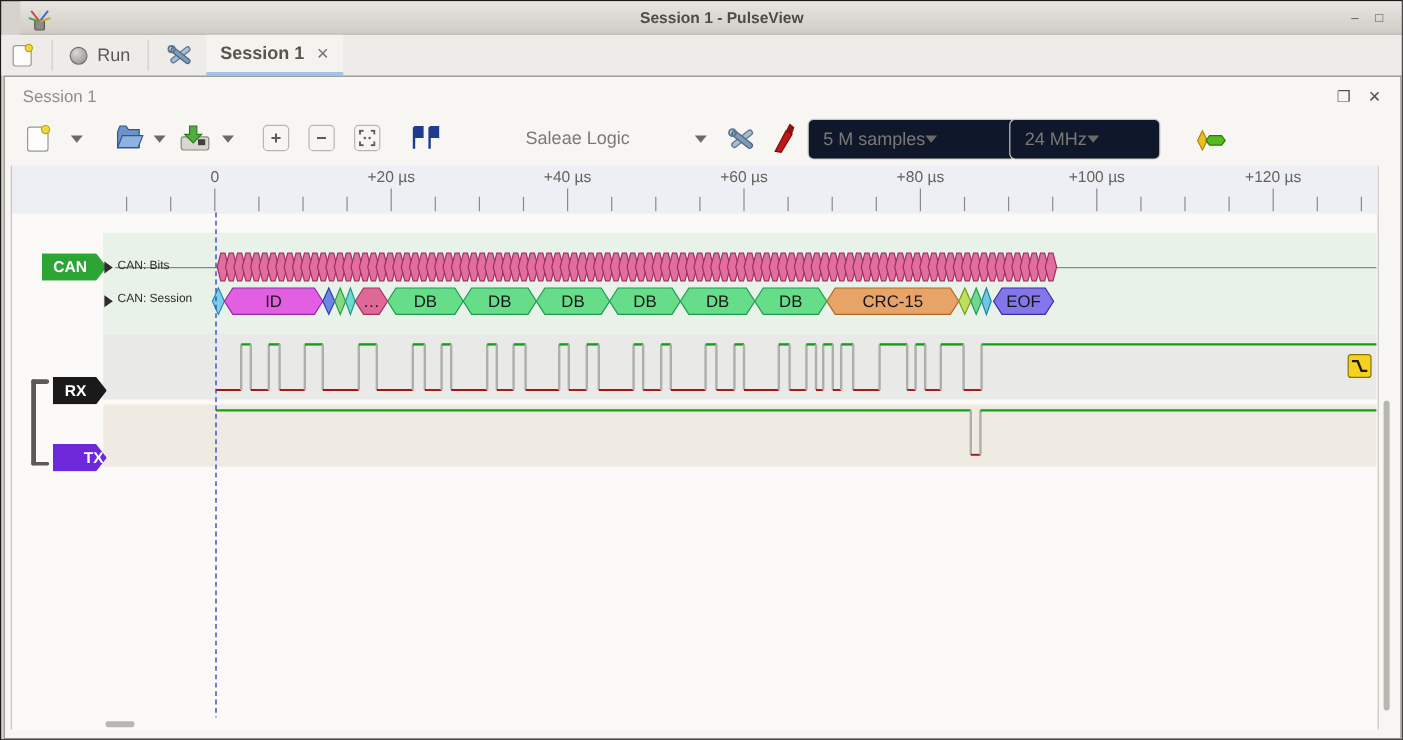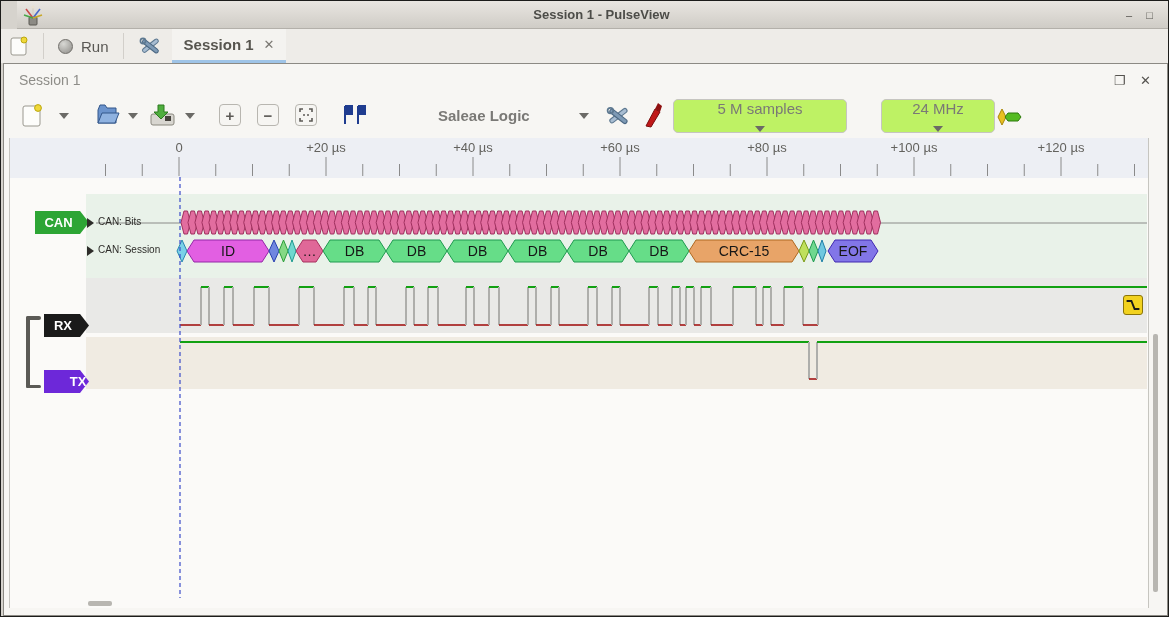--- a/index.html
+++ b/index.html
@@ -23,23 +23,23 @@
   .tab-close{font-size:13px;color:#7a7872;}
   
   .subwindow{position:absolute;left:2px;top:62px;width:1165px;height:553px;background:#f7f6f3;border:1px solid #8c8a84;}
   .sub-title{position:absolute;left:18px;top:71px;font-size:14px;color:#8e8d88;}
   .sub-ctl{position:absolute;top:72px;font-size:13px;color:#55534f;}
   
   .abs{position:absolute;}
   .caret{width:0;height:0;border-left:5px solid transparent;border-right:5px solid transparent;border-top:6px solid #6b6a66;}
   .tool-btn{width:22px;height:22px;border:1px solid #b8b6b0;border-radius:4px;background:#f6f5f2;color:#5c5a56;
     display:flex;align-items:center;justify-content:center;font-size:15px;font-weight:bold;}
-  .combo{height:34px;border:1px solid #c6c5c0;border-radius:5px;background:#bef264;display:flex;align-items:center;justify-content:space-between;padding:0 12px;flex-direction:column;}
+  .combo{height:34px;border:1px solid #c6c5c0;border-radius:5px;background:#0f172a;display:flex;align-items:center;padding:0 12px;}
   .combo span{font-size:15px;color:#7a7976;}
-  .devlabel{font-size:15px;color:#7a7976;font-weight:bold;}
+  .devlabel{font-size:15px;color:#7a7976;}
   
   .view-frame{position:absolute;left:8px;top:137px;width:1140px;height:470px;background:#fbfaf8;border-left:1px solid #c6c5c0;border-right:1px solid #c6c5c0;}
   .ruler-strip{position:absolute;left:9px;top:137px;width:1138px;height:40px;background:#edeff4;}
   .row-bg{position:absolute;left:85px;width:1061px;}
   svg.overlay{position:absolute;left:0;top:0;width:1169px;height:617px;pointer-events:none;font-family:"Liberation Sans",sans-serif;}
   .tag{position:absolute;height:23px;display:flex;align-items:center;justify-content:center;color:#fff;font-size:13px;font-weight:bold;
     clip-path:polygon(0 0,calc(100% - 9px) 0,100% 50%,calc(100% - 9px) 100%,0 100%);padding-right:7px;}
   .rowlabel{position:absolute;font-size:10px;color:#2e2d2a;}
   .expander{position:absolute;width:0;height:0;border-top:5px solid transparent;border-bottom:5px solid transparent;border-left:7px solid #2e2d2a;}
   .bracket{position:absolute;background:#5b5a56;border-radius:2px;}
@@ -161,21 +161,21 @@
     <svg width="24" height="28" viewBox="0 0 24 28">
       <path d="M6 25 L15 8 L20 11 L11 26 Z" fill="#c01818" stroke="#7a0d0d"></path>
       <path d="M15 8 L18 2 L22 5 L20 11 Z" fill="#8f1010"></path>
     </svg>
   </div>
 
   <div class="abs combo" style="left:672px;top:98px;width:174px;">
     <span>5 M samples</span>
     <div class="caret"></div>
   </div>
-  <div class="abs combo" style="left:880px;top:98px;width:114px;">
+  <div class="abs combo" style="left:840px;top:98px;width:126px;">
     <span>24 MHz</span>
     <div class="caret"></div>
   </div>
 
   <div class="abs" style="left:995px;top:106px;">
     <svg width="28" height="20" viewBox="0 0 28 20">
       <path d="M6 2 L10 10 L6 18 L2 10 Z" fill="#e8c020" stroke="#a8860a"></path>
       <path d="M12 6 L22 6 L25 10 L22 14 L12 14 L9 10 Z" fill="#55bb22" stroke="#2f7a0c"></path>
     </svg>
   </div>

